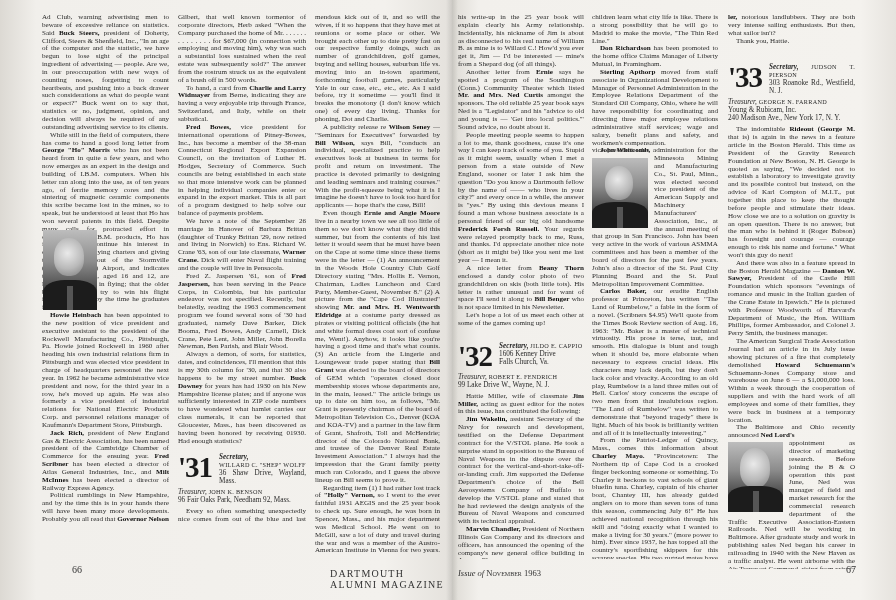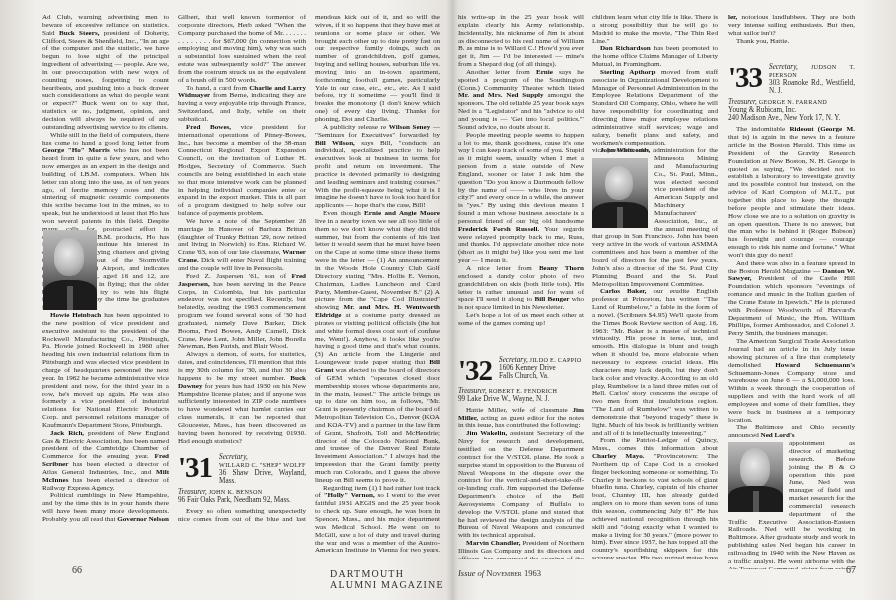--- a/index.html
+++ b/index.html
@@ -25,21 +25,21 @@
     float:left; margin:2px 6px 2px 0;
     background:linear-gradient(180deg,#bdbdbd 0%,#8c8c8c 40%,#3d3d3d 80%,#222 100%);
     position:relative; overflow:hidden;
   }
   .photo .head { position:absolute; border-radius:48% 48% 44% 44%; background:radial-gradient(circle at 45% 40%,#eaeaea 0%,#b9b9b9 55%,#7a7a7a 100%); }
   .photo .suit { position:absolute; bottom:0; left:0; right:0; height:38%; background:#1c1c1c; border-radius:40% 40% 0 0; }
   .photo .tie { position:absolute; bottom:0; width:6px; height:30%; background:#555; }
   .class-head { display:flex; align-items:flex-start; margin:8px 0 3px 0; }
   .class-year { font-size:29px; line-height:28px; font-weight:bold; margin-right:7px; letter-spacing:-1px; color:#1a1a1a; }
   .class-sec { font-size:7.2px; line-height:8px; }
-  .class-sec i { font-style:italic; }
+  .class-sec i { font-style:italic;font-weight:bold; }
   .sc { font-variant:small-caps; font-size:6.2px; letter-spacing:.3px; }
   .treasurer { font-size:7.2px; line-height:8px; margin-bottom:4px; }
   .folio { position:absolute; font-size:10px; color:#333; }
   .footer { position:absolute; font-size:10px; letter-spacing:1.2px; color:#333; }
   .footer-issue { position:absolute; font-size:8.5px; color:#333; }
   .footer-issue i { font-style:italic; }
 </style>
 </head>
 <body>
 
@@ -90,25 +90,25 @@
   </div>
 
   <div class="folio" style="left:40px; top:564px;margin-left:32px;">66</div>
   <div class="footer" style="left:330px; top:568px;">DARTMOUTH ALUMNI MAGAZINE</div>
 </div>
 
 <div class="page page-right">
 
   <div class="col" style="left:6px; width:126px; height:545px;">
     <p class="first"><span>his write-up in the 25 year book will explain clearly his Army relationship. Incidentally, his nickname of Jim is about as disconnected to his real name of William B. as mine is to Willard C.! How'd you ever get it, Jim — I'd be interested — mine's from a Shepard dog (of all things).</span></p>
-    <p><span>Another letter from </span><b>Ernie</b><span> says he spotted a program of the Southington (Conn.) Community Theater which listed </span><b>Mr. and Mrs. Ned Supply</b><span> amongst the sponsors. The old reliable 25 year book says Ned is a "Legislator" and his "advice to old and young is — 'Get into local politics.'" Sound advice, no doubt about it.</span></p>
+    <p><span>Another letter from </span><b>Ernie</b><span> says he spotted a program of the Southington (Conn.) Community Theater which listed </span><b>Mr. and Mrs. Ned Curtis</b><span> amongst the sponsors. The old reliable 25 year book says Ned is a "Legislator" and his "advice to old and young is — 'Get into local politics.'" Sound advice, no doubt about it.</span></p>
     <p><span>People meeting people seems to happen a lot to me, thank goodness, cause it's one way I can keep track of some of you. Stupid as it might seem, usually when I met a person from a state outside of New England, sooner or later I ask him the question "Do you know a Dartmouth fellow by the name of —— who lives in your city?" and every once in a while, the answer is "yes." By using this devious means I found a man whose business associate is a personal friend of our big old handsome </span><b>Frederick Forsh Russell.</b><span> Your regards were relayed promptly back to me, Russ, and thanks. I'd appreciate another nice note (short as it might be) like you sent me last year — I mean it.</span></p>
     <p><span>A nice letter from </span><b>Beany Thorn</b><span> enclosed a dandy color photo of two grandchildren on skis (both little tots). His letter is rather unusual and for want of space I'll send it along to </span><b>Bill Benger</b><span> who is not space limited in his Newsletter.</span></p>
     <p><span>Let's hope a lot of us meet each other at some of the games coming up!</span></p>
-    <div class="class-head" style="margin-top:28px;">
+    <div class="class-head" style="margin-top:14px;">
       <div class="class-year">'32</div>
       <div class="class-sec">
         <i>Secretary,</i> <span class="sc">JILDO E. CAPPIO</span><br>
         <span>1606 Kenney Drive</span><br>
         <span>Falls Church, Va.</span>
       </div>
     </div>
     <div class="treasurer">
       <i>Treasurer,</i> <span class="sc">ROBERT E. FENDRICH</span><br>
       <span>99 Lake Drive W., Wayne, N. J.</span>

